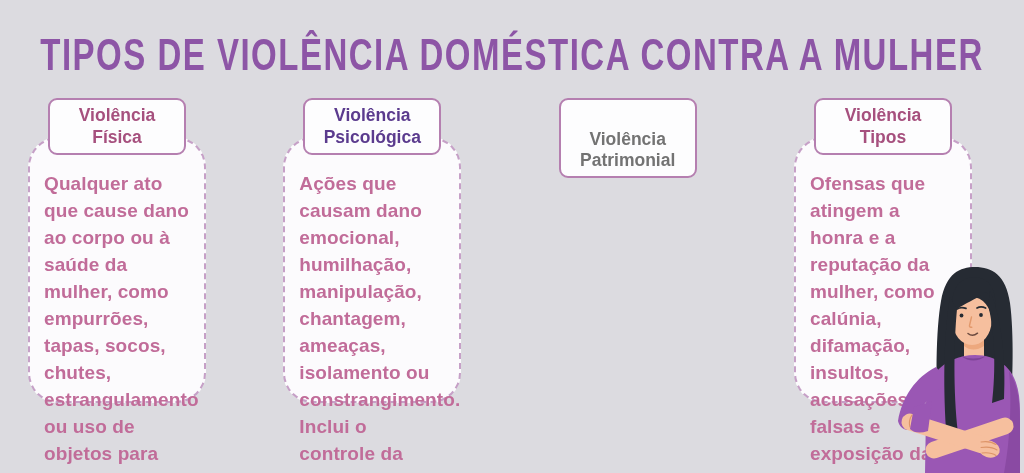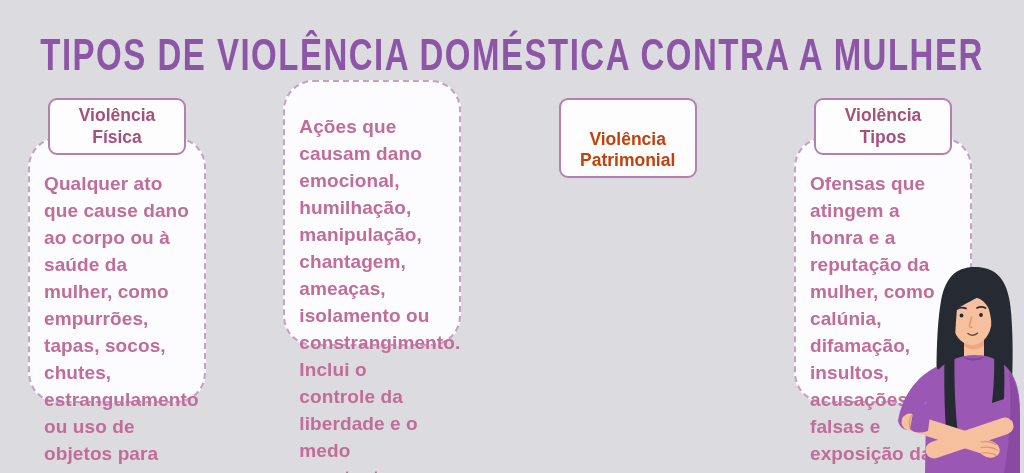--- a/index.html
+++ b/index.html
@@ -93,29 +93,32 @@
   <div class="column">
     <div class="badge">
       <span style="color: rgb(166, 80, 126);">Violência Física</span>
     </div>
     <div class="card">
       <span>Qualquer ato que cause dano ao corpo ou à saúde da mulher, como empurrões, tapas, socos, chutes, estrangulamento ou uso de objetos para ferir.</span>
     </div>
   </div>
 
   <div class="column">
+    <div class="badge">
+      <span style="color: rgb(91, 59, 142);">Violência Psicológica</span>
+    </div>
     <div class="card">
       <span>Ações que causam dano emocional, humilhação, manipulação, chantagem, ameaças, isolamento ou constrangimento. Inclui o controle da liberdade e o medo constante.</span>
     </div>
   </div>
 
 
   <div class="column">
     <div class="badge">
-      <span style="color: #c2410c; margin-top: 25px;">Violência Patrimonial</span>
+      <span style="color: #737373; margin-top: 25px;">Violência Patrimonial</span>
     </div>
   </div>
 
   <div class="column">
     <div class="badge">
       <span style="color: rgb(166, 80, 126);">Violência Tipos</span>
     </div>
     <div class="card">
       <span>Ofensas que atingem a honra e a reputação da mulher, como calúnia, difamação, insultos, acusações falsas e exposição da intimidade.</span>
     </div>

